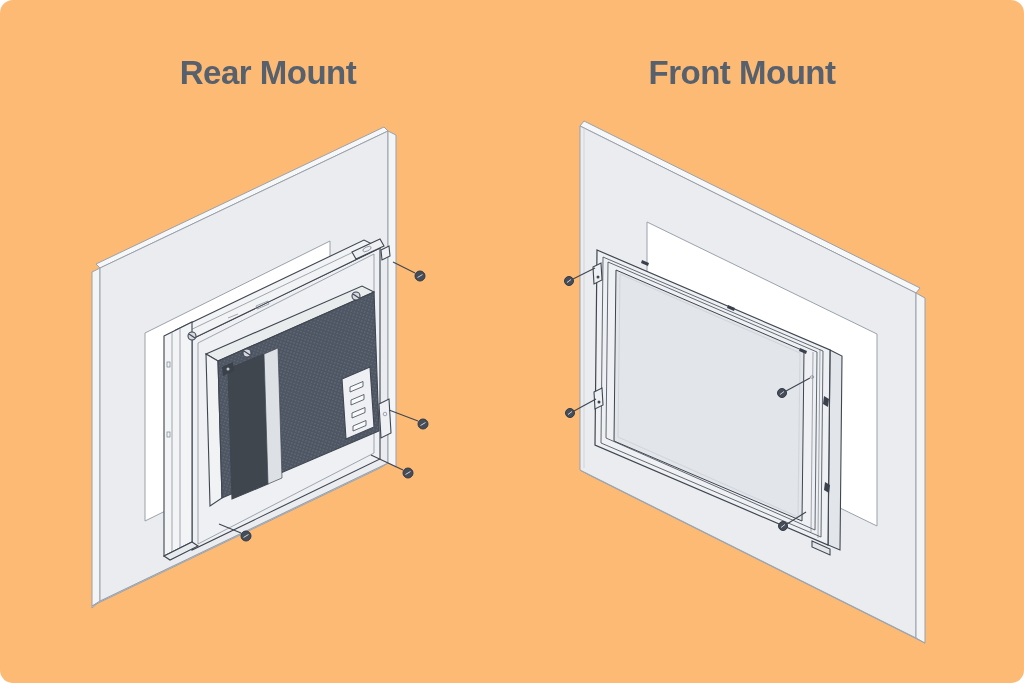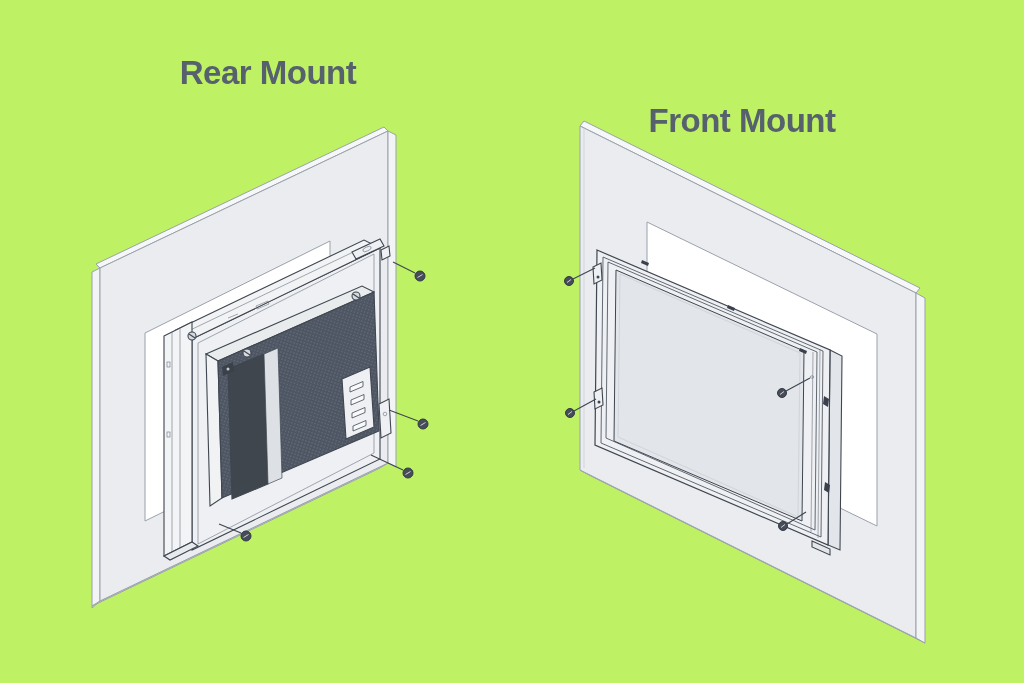--- a/index.html
+++ b/index.html
@@ -1,21 +1,21 @@
 <!DOCTYPE html>
 <html><head>
 <meta charset="utf-8">
 <style>
   html,body{margin:0;padding:0;background:#ffffff;}
-  .canvas{position:relative;width:1024px;height:683px;background:#bef264;overflow:hidden;
-          font-family:"Liberation Sans",sans-serif;}
+  .canvas{position:relative;width:1024px;height:683px;background:#fdba74;overflow:hidden;
+          font-family:"Liberation Sans",sans-serif;border-radius:13px;}
   .title{position:absolute;top:54px;width:300px;text-align:center;
          font-size:33px;font-weight:700;letter-spacing:-0.5px;color:#57606d;}
   .title.rear{left:118px;}
-  .title.front{left:592px;margin-top:48px;}
+  .title.front{left:592px;}
   svg{position:absolute;left:0;top:0;}
   .wall{stroke:#9aa1ab;stroke-width:1;}
   .ink{stroke:#3f4650;stroke-width:1.1;fill:none;}
   .ink-f{stroke:#3f4650;stroke-width:1.1;}
   .thin{stroke:#6a7280;stroke-width:0.6;fill:none;}
 </style>
 </head>
 <body>
 
 <div class="canvas">

